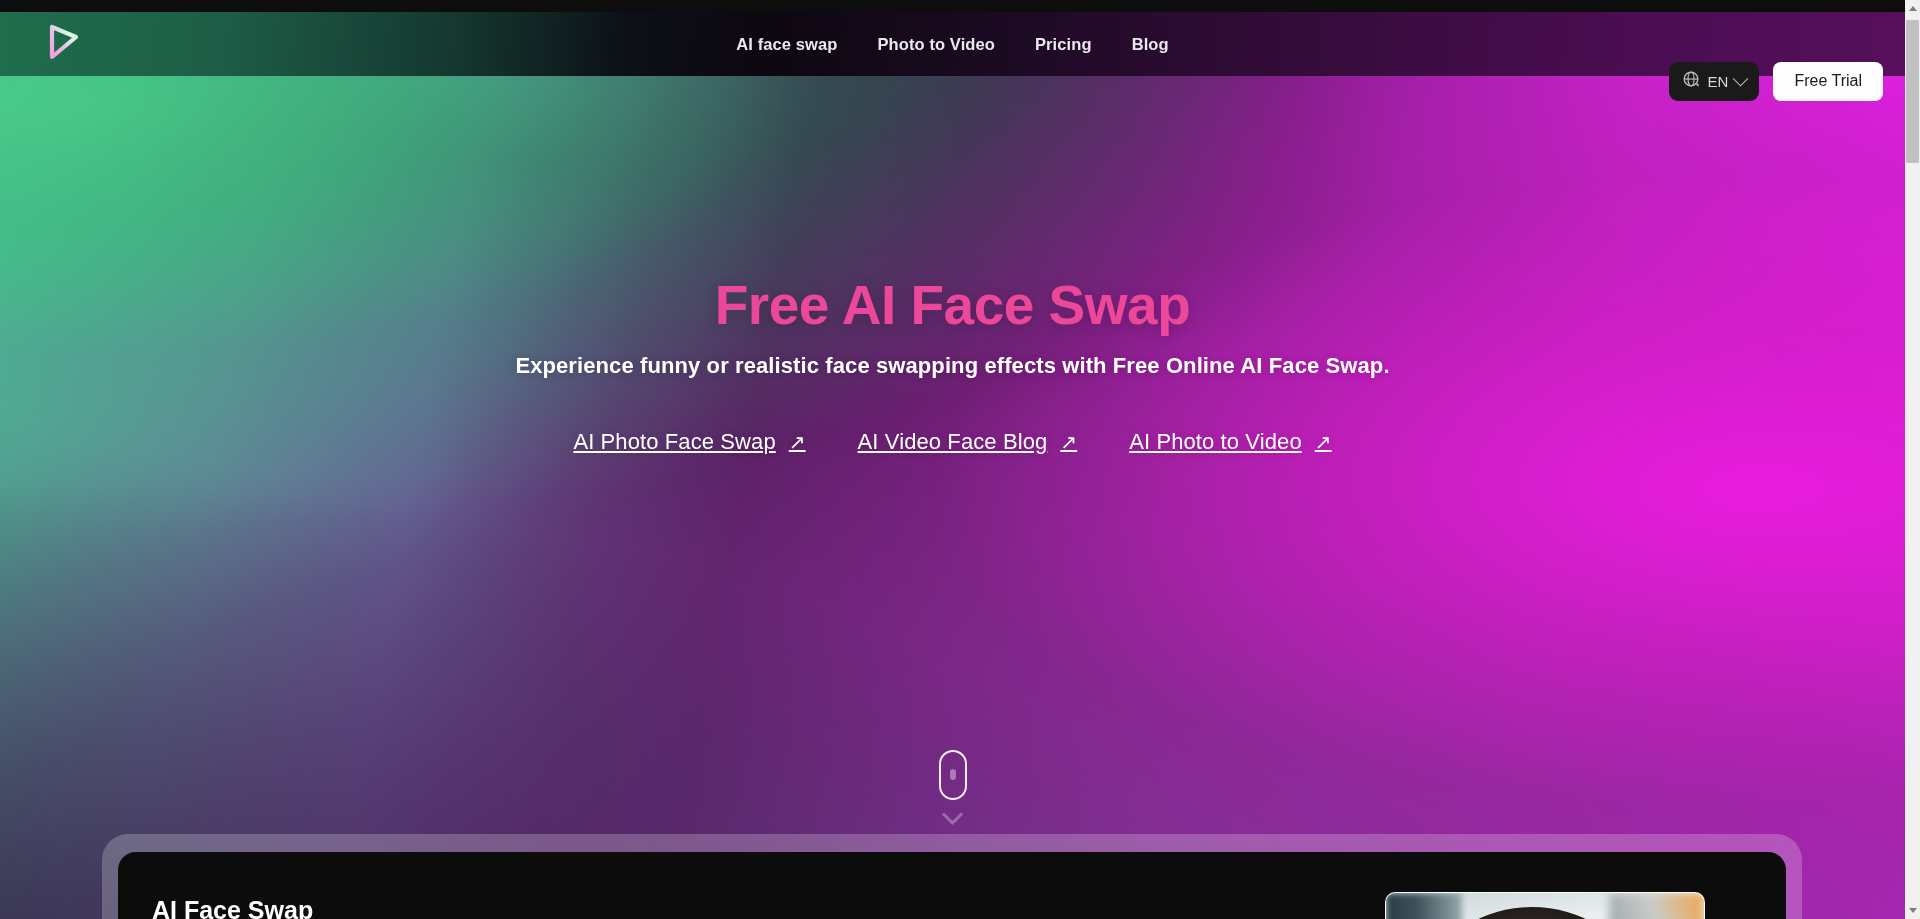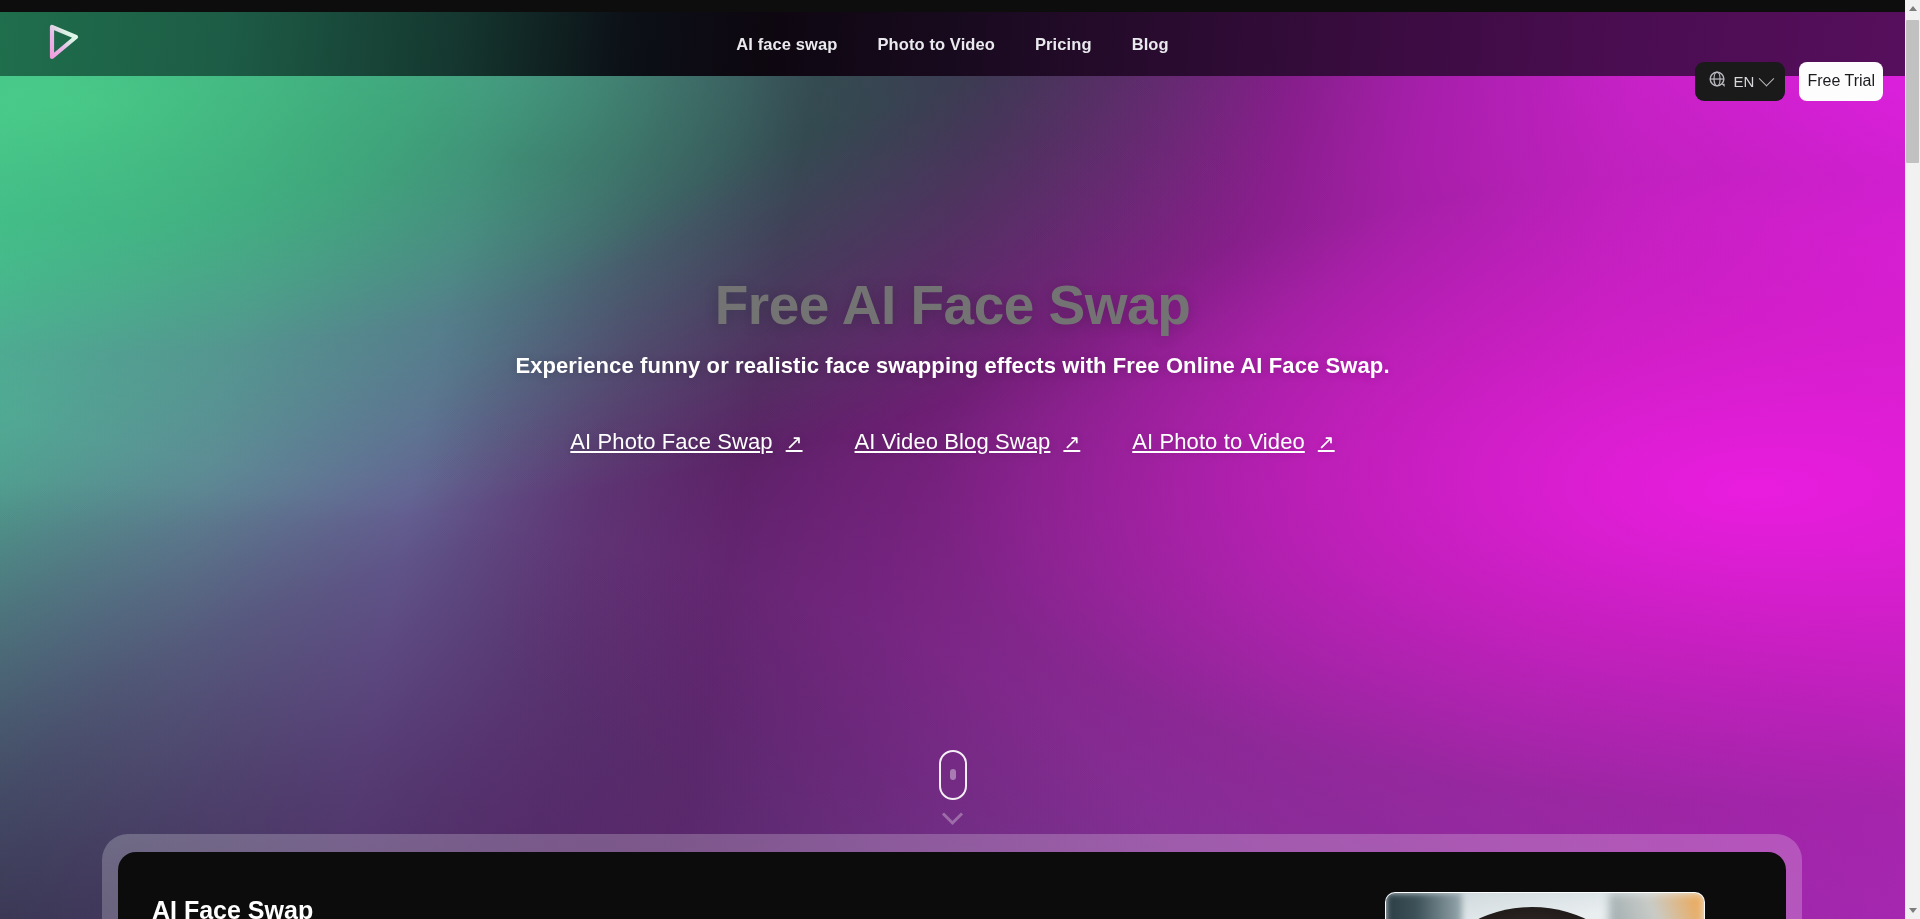--- a/index.html
+++ b/index.html
@@ -56,34 +56,34 @@
   .lang-pill {
     display:flex; align-items:center; gap:7px;
     background:#1a1a1a; border-radius:9px;
     height:39px; padding:0 13px; cursor:pointer;
   }
   .lang-text { color:#d7d7dc; font-size:15px; font-weight:400; }
   .chev { width:11px; height:11px; border-right:1.8px solid #b9b9c0; border-bottom:1.8px solid #b9b9c0; transform:rotate(45deg) translate(-2px,-2px); }
   .free-trial {
     background:#fdfdfd; color:#1b1b1f;
     border:none; border-radius:8px;
-    height:39px; padding:0 8px;
+    height:39px; padding:0 21px;
     font-family:"Liberation Sans", sans-serif;
     font-size:16px; font-weight:400; cursor:pointer;
   }
 
   
   .hero-content {
     position:absolute; left:0; top:0; width:1905px; height:820px;
     display:flex; flex-direction:column; align-items:center;
     z-index:5;
   }
   .hero-title {
     margin-top:265px;
-    color:#737373; font-size:55px; font-weight:700;
+    color:#ec4899; font-size:55px; font-weight:700;
     letter-spacing:-0.5px; line-height:1.05;
     text-shadow:0 2px 14px rgba(0,0,0,0.18);
   }
   .hero-sub {
     margin-top:18px;
     color:#ffffff; font-size:22px; font-weight:700;
     letter-spacing:0.1px;
     text-shadow:0 1px 10px rgba(0,0,0,0.18);
   }
   .cta-row {
@@ -243,21 +243,21 @@
   <div class="hero-content">
     <div class="hero-title">Free AI Face Swap</div>
     <div class="hero-sub">Experience funny or realistic face swapping effects with Free Online AI Face Swap.</div>
 
     <div class="cta-row">
       <div class="cta-link">
         <span>AI Photo Face Swap</span>
         <span class="arrow">↗</span>
       </div>
       <div class="cta-link">
-        <span>AI Video Blog Swap</span>
+        <span>AI Video Face Blog</span>
         <span class="arrow">↗</span>
       </div>
       <div class="cta-link">
         <span>AI Photo to Video</span>
         <span class="arrow">↗</span>
       </div>
     </div>
   </div>
 
   <div class="scroll-ind">

